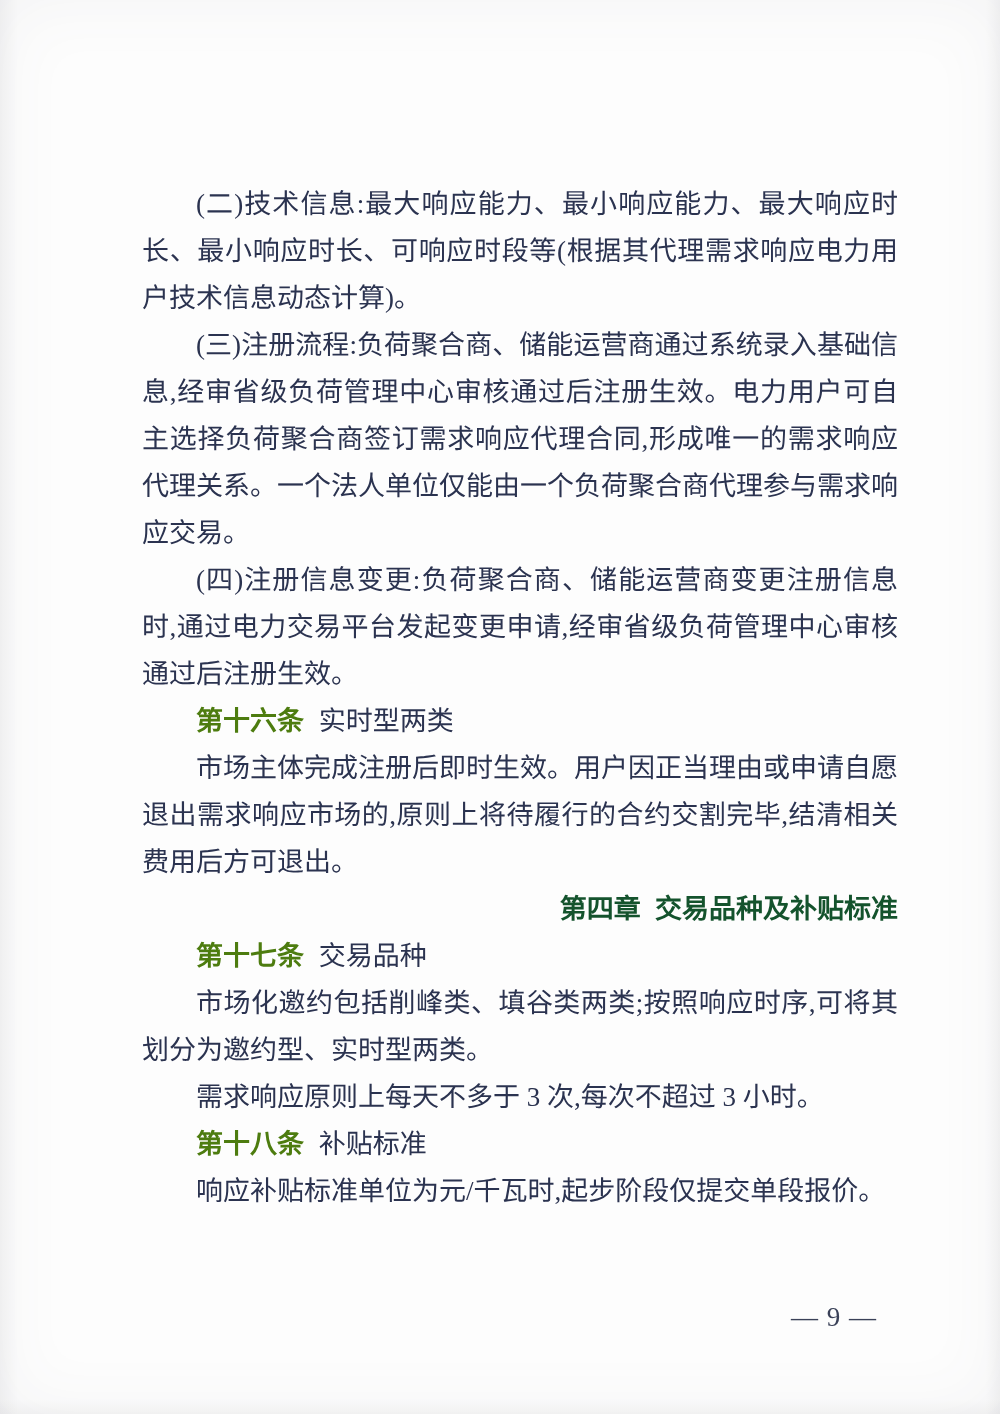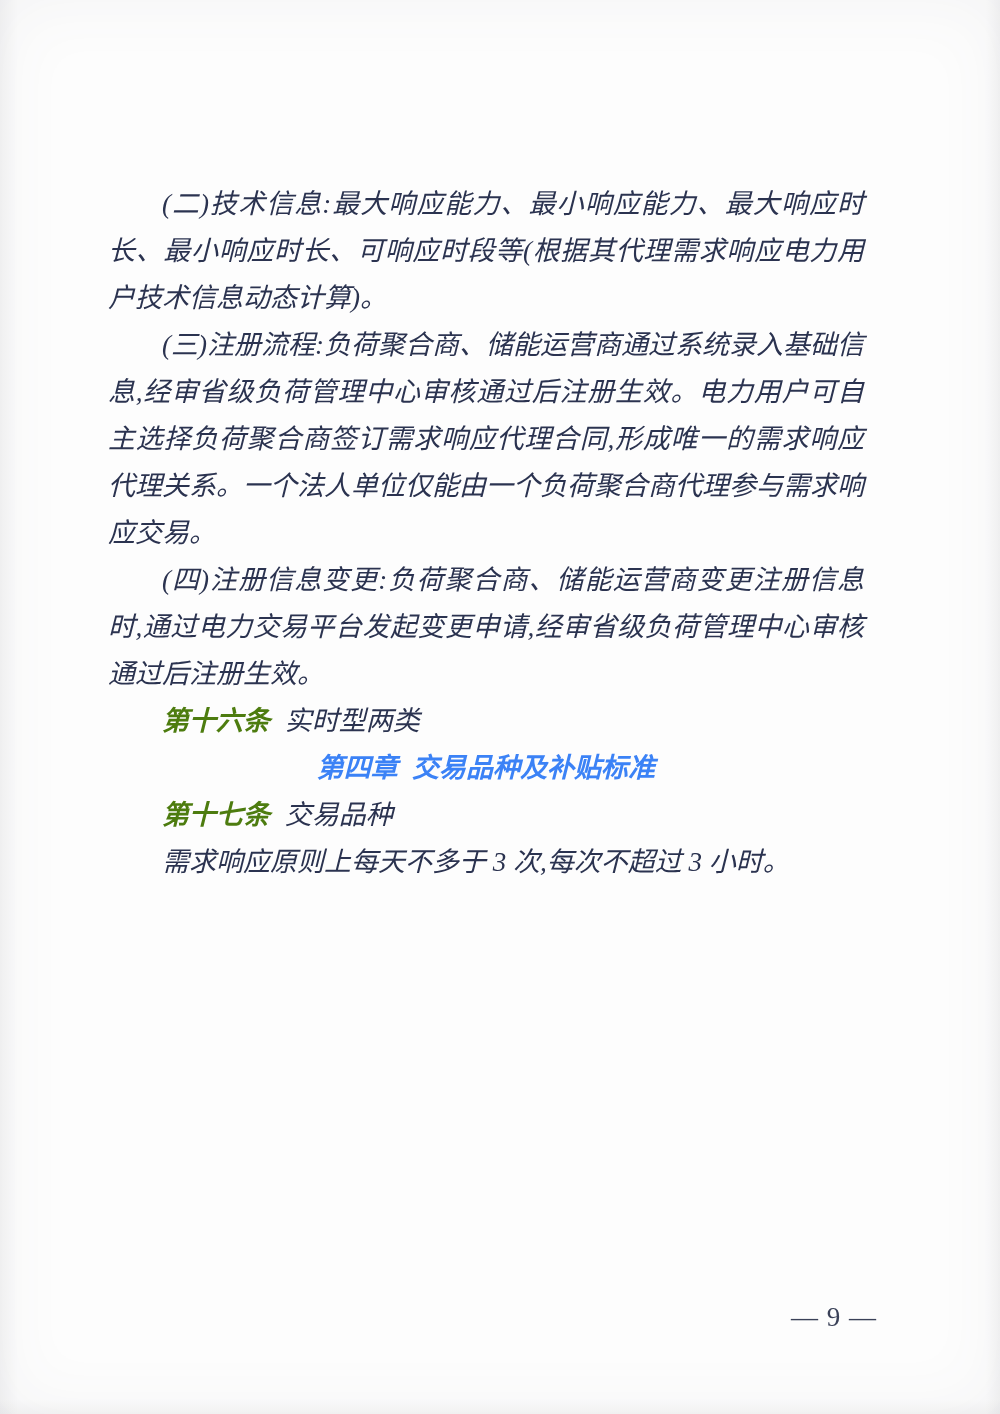--- a/index.html
+++ b/index.html
@@ -24,47 +24,46 @@
     position: absolute;
     inset: 0;
     pointer-events: none;
     background:
       linear-gradient(to right, rgba(120,120,130,0.07), rgba(0,0,0,0) 18px),
       linear-gradient(to left, rgba(120,120,130,0.07), rgba(0,0,0,0) 14px),
       linear-gradient(to top, rgba(120,120,130,0.06), rgba(0,0,0,0) 14px);
   }
   .body-text {
     position: absolute;
-    left: 108px;
+    left: 142px;
     top: 181px;
     width: 756px;           
     font-size: 27px;
     line-height: 47px;
     text-align: justify;
     text-justify: inter-character;
     letter-spacing: 0;
-    font-style: italic;
   }
   .body-text p {
     margin: 0;
     padding: 0;
     text-indent: 2em;
   }
   p.article-heading .article-no {
     font-family: "Liberation Sans", "DejaVu Sans", sans-serif;
     font-weight: 700;
     margin-right: 0.55em;
     color: #4d7c0f;
   }
   p.chapter-heading {
     text-indent: 0;
-    text-align: center;
+    text-align: right;
     font-family: "Liberation Sans", "DejaVu Sans", sans-serif;
     font-weight: 700;
-    color: #3b82f6;
+    color: #14532d;
     word-spacing: 0.25em;
   }
   .page-footer {
     position: absolute;
     top: 1300px;
     right: 123px;
     font-size: 27px;
     line-height: 34px;
     color: #3a4158;
     letter-spacing: 1px;
@@ -80,31 +79,37 @@
     <p>(二)技术信息:最大响应能力、最小响应能力、最大响应时长、最小响应时长、可响应时段等(根据其代理需求响应电力用户技术信息动态计算)。</p>
 
     <p>(三)注册流程:负荷聚合商、储能运营商通过系统录入基础信息,经审省级负荷管理中心审核通过后注册生效。电力用户可自主选择负荷聚合商签订需求响应代理合同,形成唯一的需求响应代理关系。一个法人单位仅能由一个负荷聚合商代理参与需求响应交易。</p>
 
     <p>(四)注册信息变更:负荷聚合商、储能运营商变更注册信息时,通过电力交易平台发起变更申请,经审省级负荷管理中心审核通过后注册生效。</p>
 
     <p class="article-heading">
       <span class="article-no">第十六条</span><span>实时型两类</span>
     </p>
 
+    <p>市场主体完成注册后即时生效。用户因正当理由或申请自愿退出需求响应市场的,原则上将待履行的合约交割完毕,结清相关费用后方可退出。</p>
 
     <p class="chapter-heading">第四章 交易品种及补贴标准</p>
 
     <p class="article-heading">
       <span class="article-no">第十七条</span><span>交易品种</span>
     </p>
 
+    <p>市场化邀约包括削峰类、填谷类两类;按照响应时序,可将其划分为邀约型、实时型两类。</p>
 
     <p>需求响应原则上每天不多于 3 次,每次不超过 3 小时。</p>
 
+    <p class="article-heading">
+      <span class="article-no">第十八条</span><span>补贴标准</span>
+    </p>
 
+    <p>响应补贴标准单位为元/千瓦时,起步阶段仅提交单段报价。</p>
 
   </main>
 
   <footer class="page-footer">
     <span>— 9 —</span>
   </footer>
 
 </div>
 
 </body></html>

